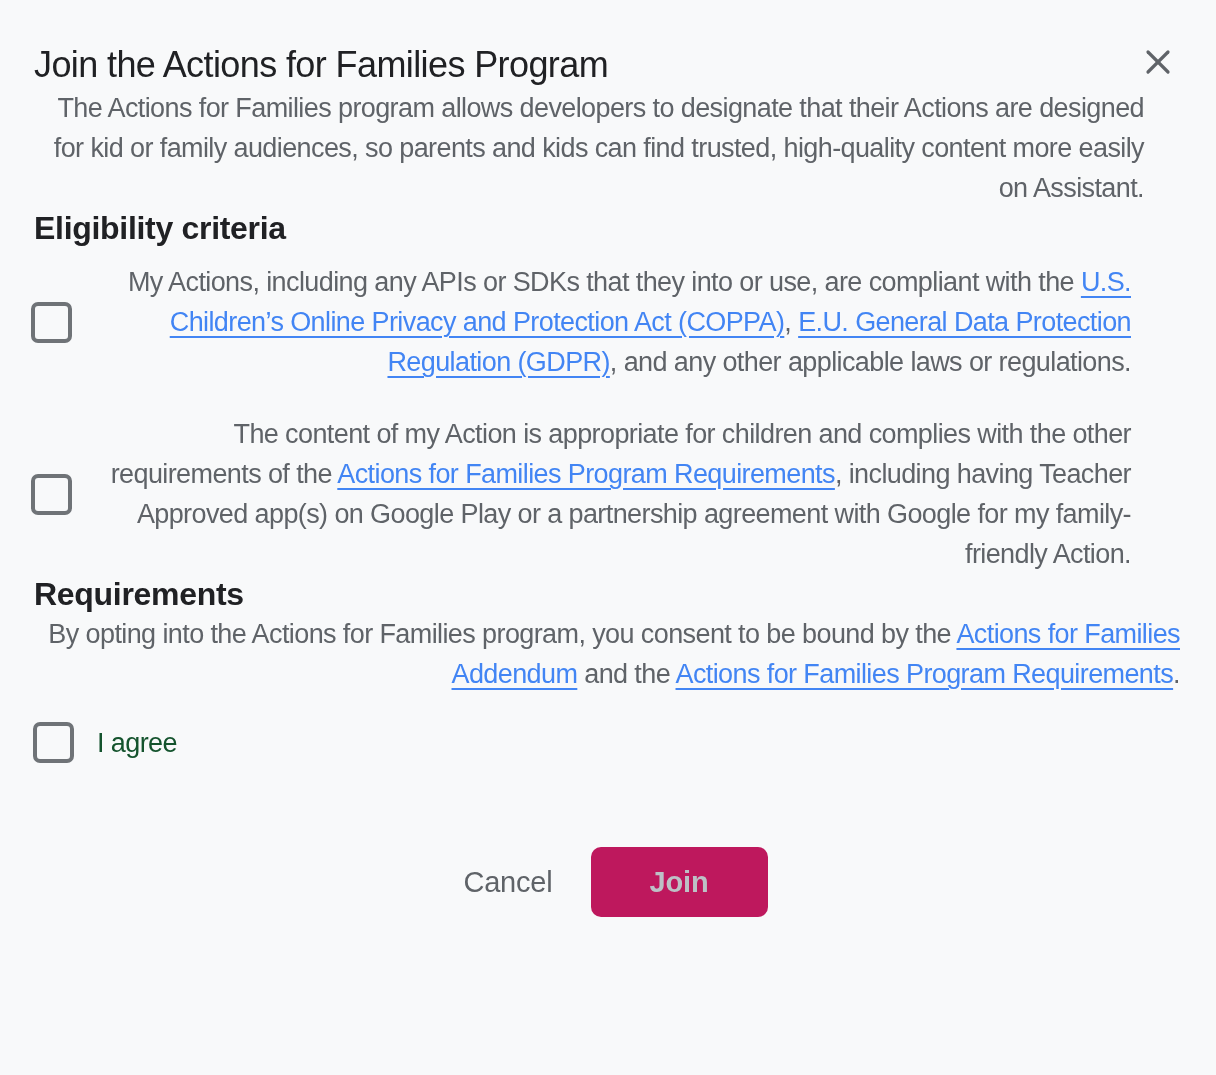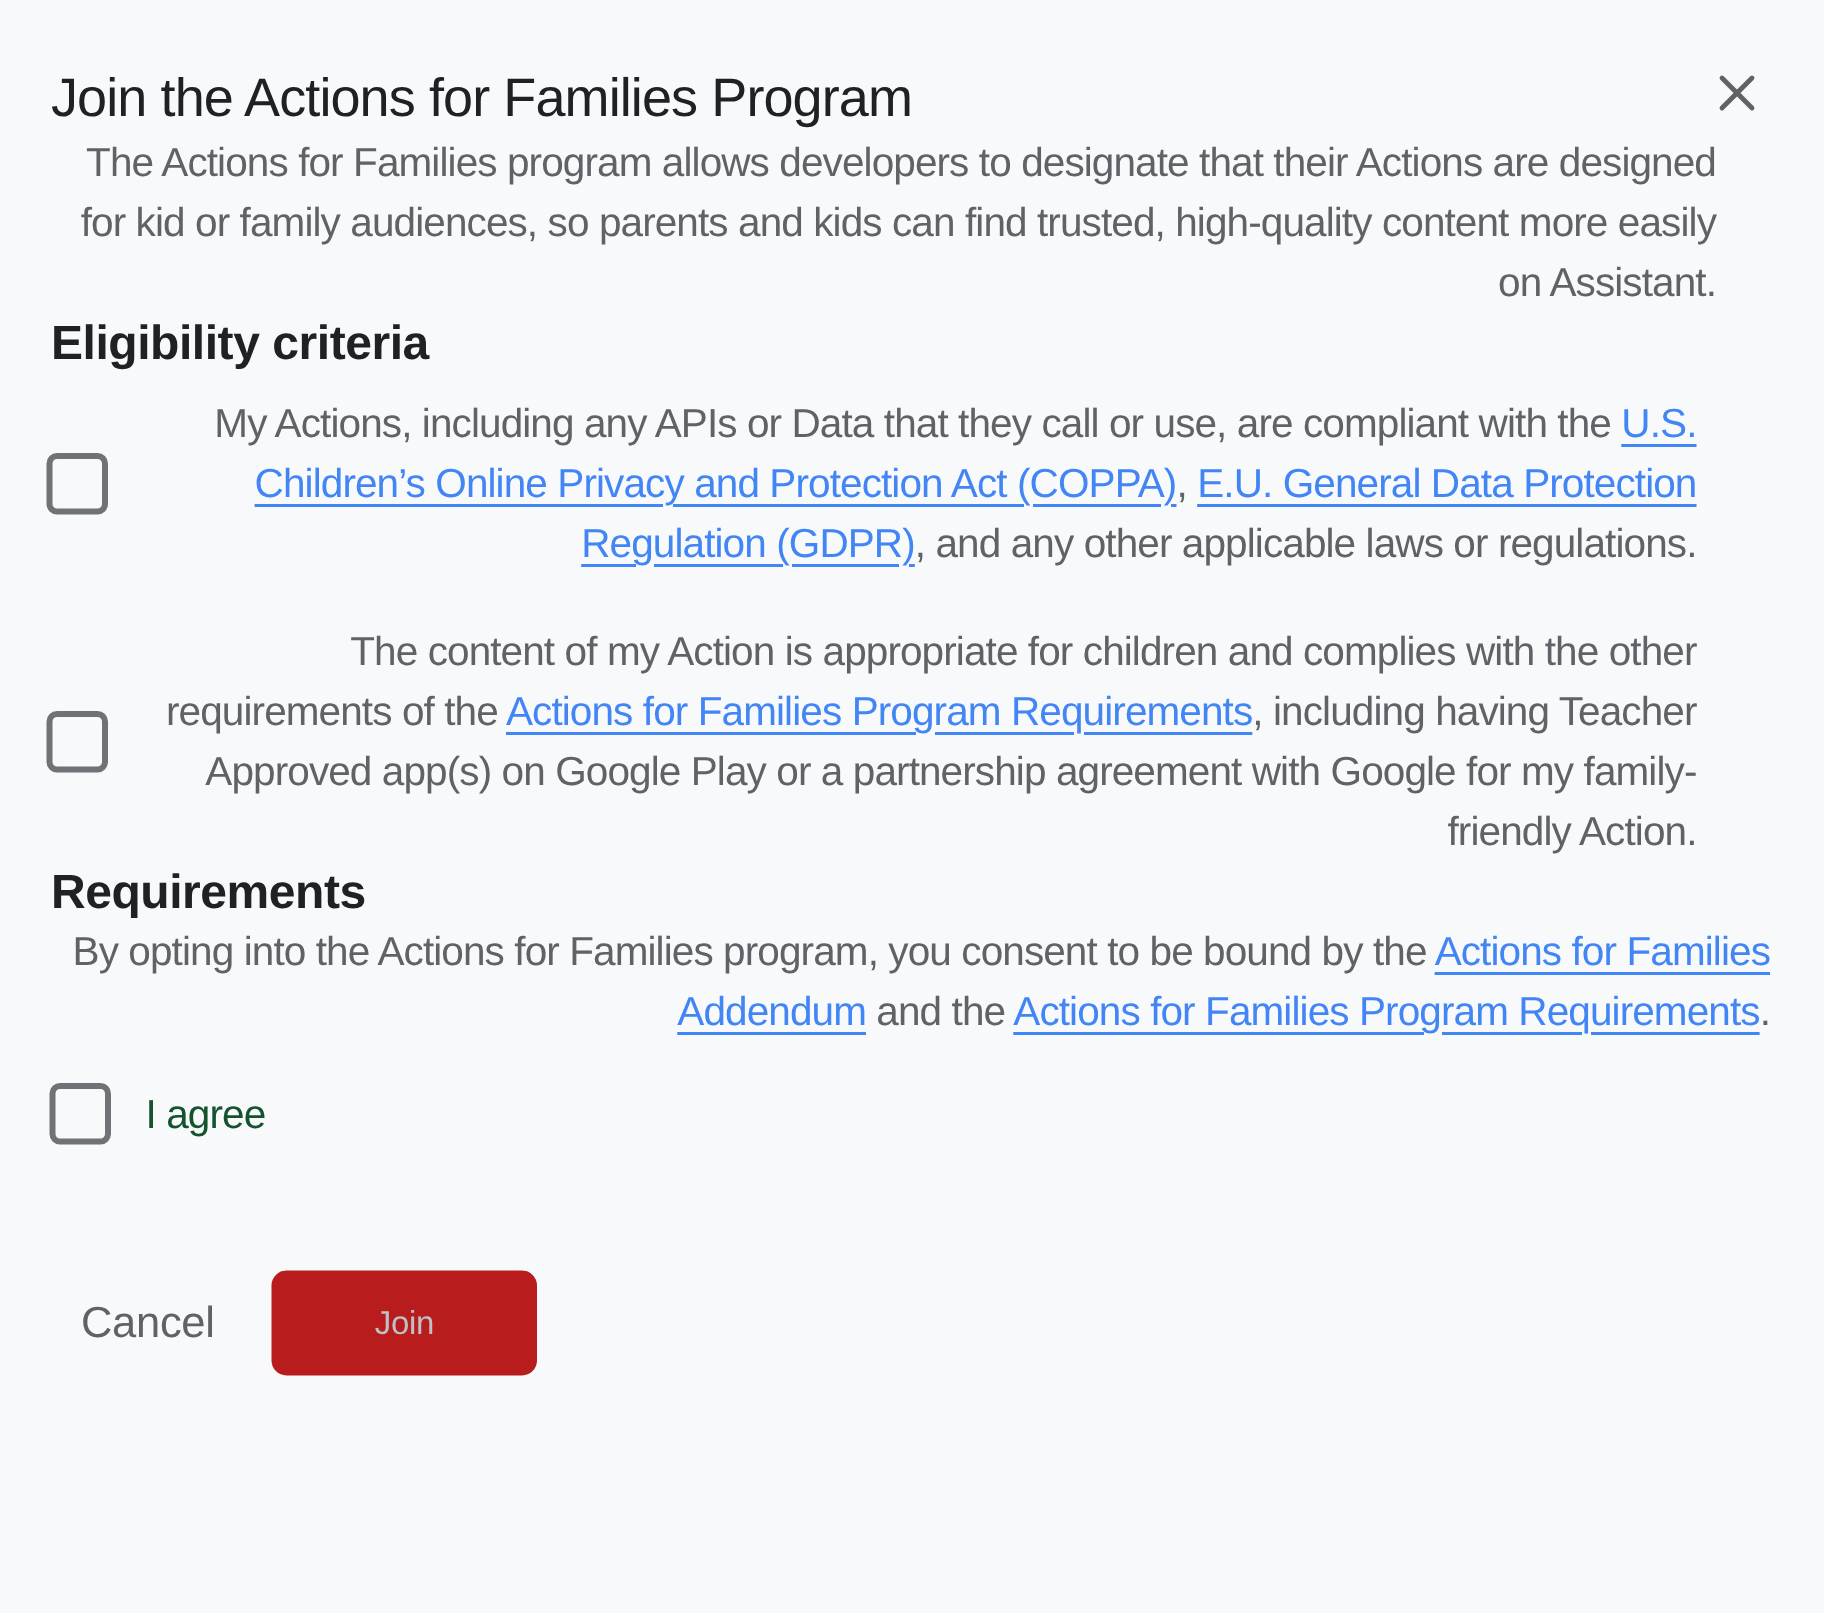--- a/index.html
+++ b/index.html
@@ -106,21 +106,21 @@
   .agree-label {
     margin-left: 23px;
     font-size: 27px;
     line-height: 40px;
     letter-spacing: -0.6px;
     color: #14532d;
   }
   .footer {
     margin-top: 84px;
     display: flex;
-    justify-content: flex-start;
+    justify-content: center;
     align-items: center;
     padding-right: 3px;
   }
   .btn-cancel {
     background: none;
     border: none;
     height: 70px;
     padding: 0 20px;
     margin-right: 18px;
     font-family: "Liberation Sans", sans-serif;
@@ -128,24 +128,24 @@
     font-weight: 500;
     letter-spacing: -0.2px;
     color: #5f6368;
     cursor: pointer;
   }
   .btn-join {
     width: 177px;
     height: 70px;
     border: none;
     border-radius: 10px;
-    background: #b91c1c;
+    background: #be185d;
     font-family: "Liberation Sans", sans-serif;
-    font-size: 22px;
-    font-weight: 400;
+    font-size: 29px;
+    font-weight: 700;
     letter-spacing: -0.2px;
     color: #bdc1c6;
     cursor: default;
   }
 </style>
 </head>
 <body>
 
 <div class="dialog">
 
@@ -158,21 +158,21 @@
       </svg>
     </button>
   </div>
 
   <p class="body-text intro"><span>The Actions for Families program allows developers to designate that their Actions are designed for kid or family audiences, so parents and kids can find trusted, high-quality content more easily on Assistant.</span></p>
 
   <h2 class="section-heading eligibility-heading">Eligibility criteria</h2>
 
   <div class="check-row check-row-1">
     <span class="checkbox" role="checkbox" aria-checked="false"></span>
-    <p class="check-text"><span>My Actions, including any APIs or Data that they call or use, are compliant with the </span><a class="link" href="#">U.S. Children’s Online Privacy and Protection Act (COPPA)</a><span>, </span><a class="link" href="#">E.U. General Data Protection Regulation (GDPR)</a><span>, and any other applicable laws or regulations.</span></p>
+    <p class="check-text"><span>My Actions, including any APIs or SDKs that they into or use, are compliant with the </span><a class="link" href="#">U.S. Children’s Online Privacy and Protection Act (COPPA)</a><span>, </span><a class="link" href="#">E.U. General Data Protection Regulation (GDPR)</a><span>, and any other applicable laws or regulations.</span></p>
   </div>
 
   <div class="check-row check-row-2">
     <span class="checkbox" role="checkbox" aria-checked="false"></span>
     <p class="check-text"><span>The content of my Action is appropriate for children and complies with the other requirements of the </span><a class="link" href="#">Actions for Families Program Requirements</a><span>, including having Teacher Approved app(s) on Google Play or a partnership agreement with Google for my family-friendly Action.</span></p>
   </div>
 
   <h2 class="section-heading confirmation-heading">Requirements</h2>
 
   <p class="body-text confirmation-body"><span>By opting into the Actions for Families program, you consent to be bound by the </span><a class="link" href="#">Actions for Families Addendum</a><span> and the </span><a class="link" href="#">Actions for Families Program Requirements</a><span>.</span></p>

